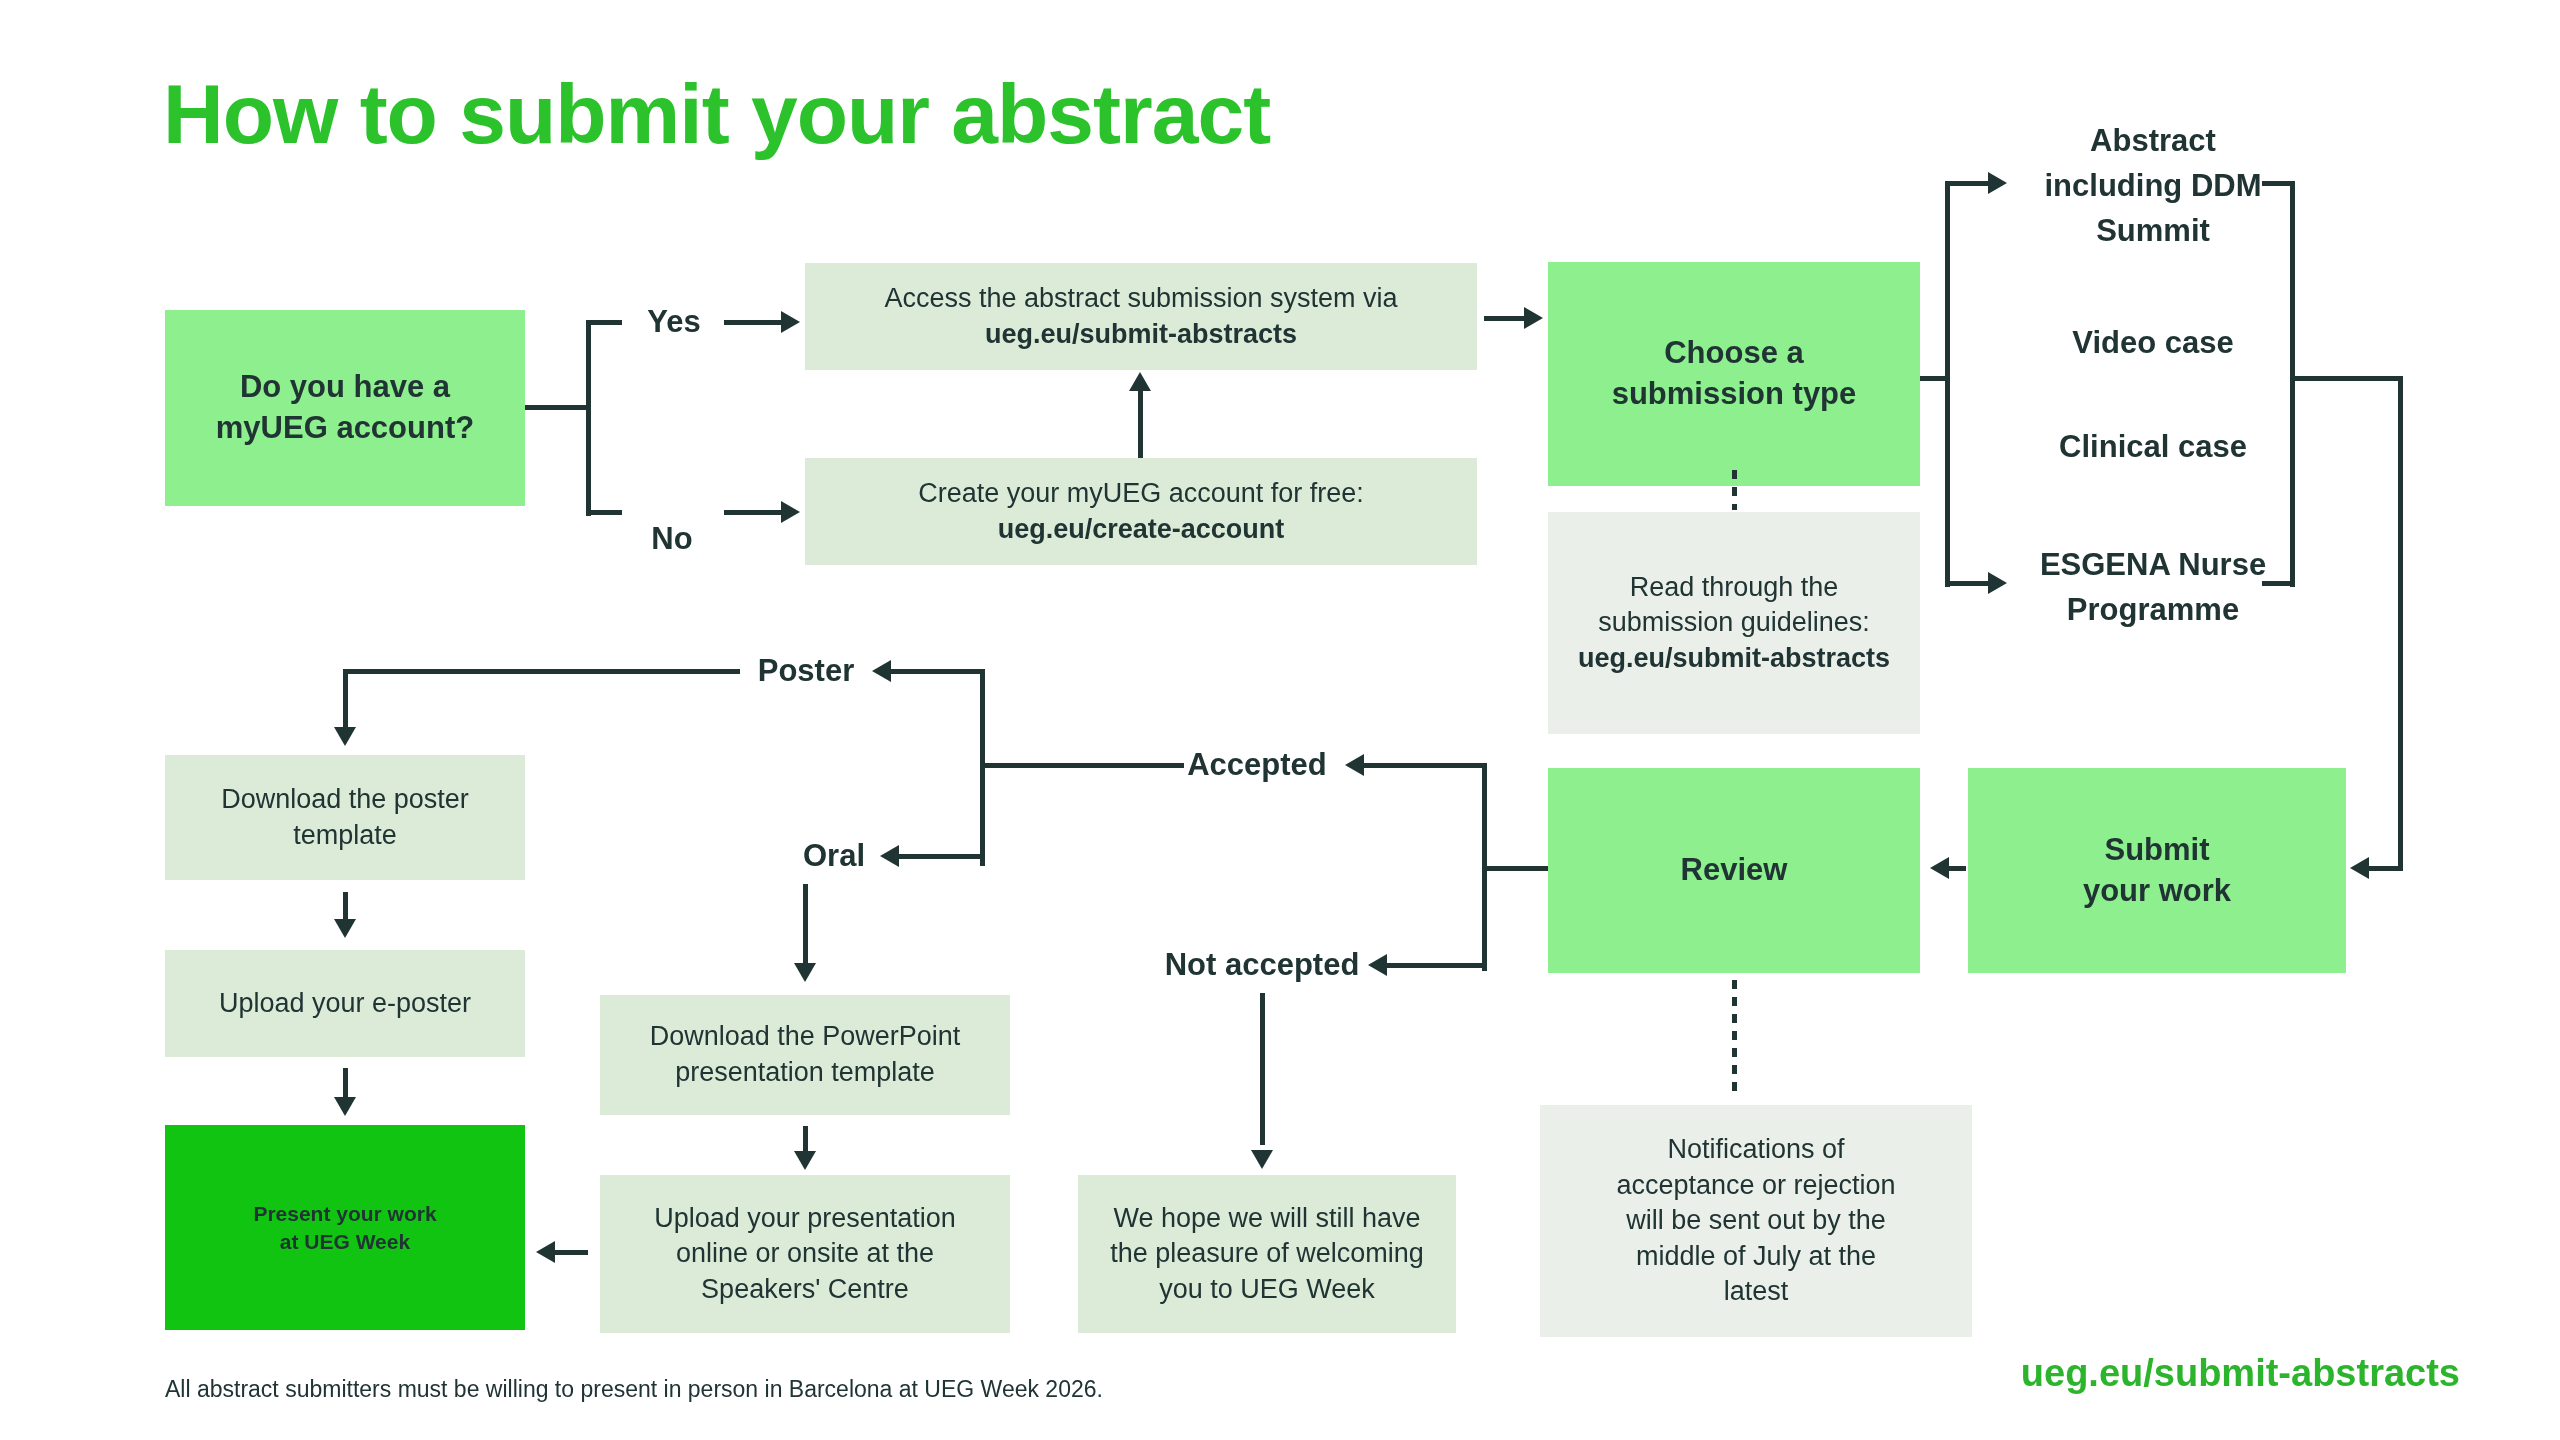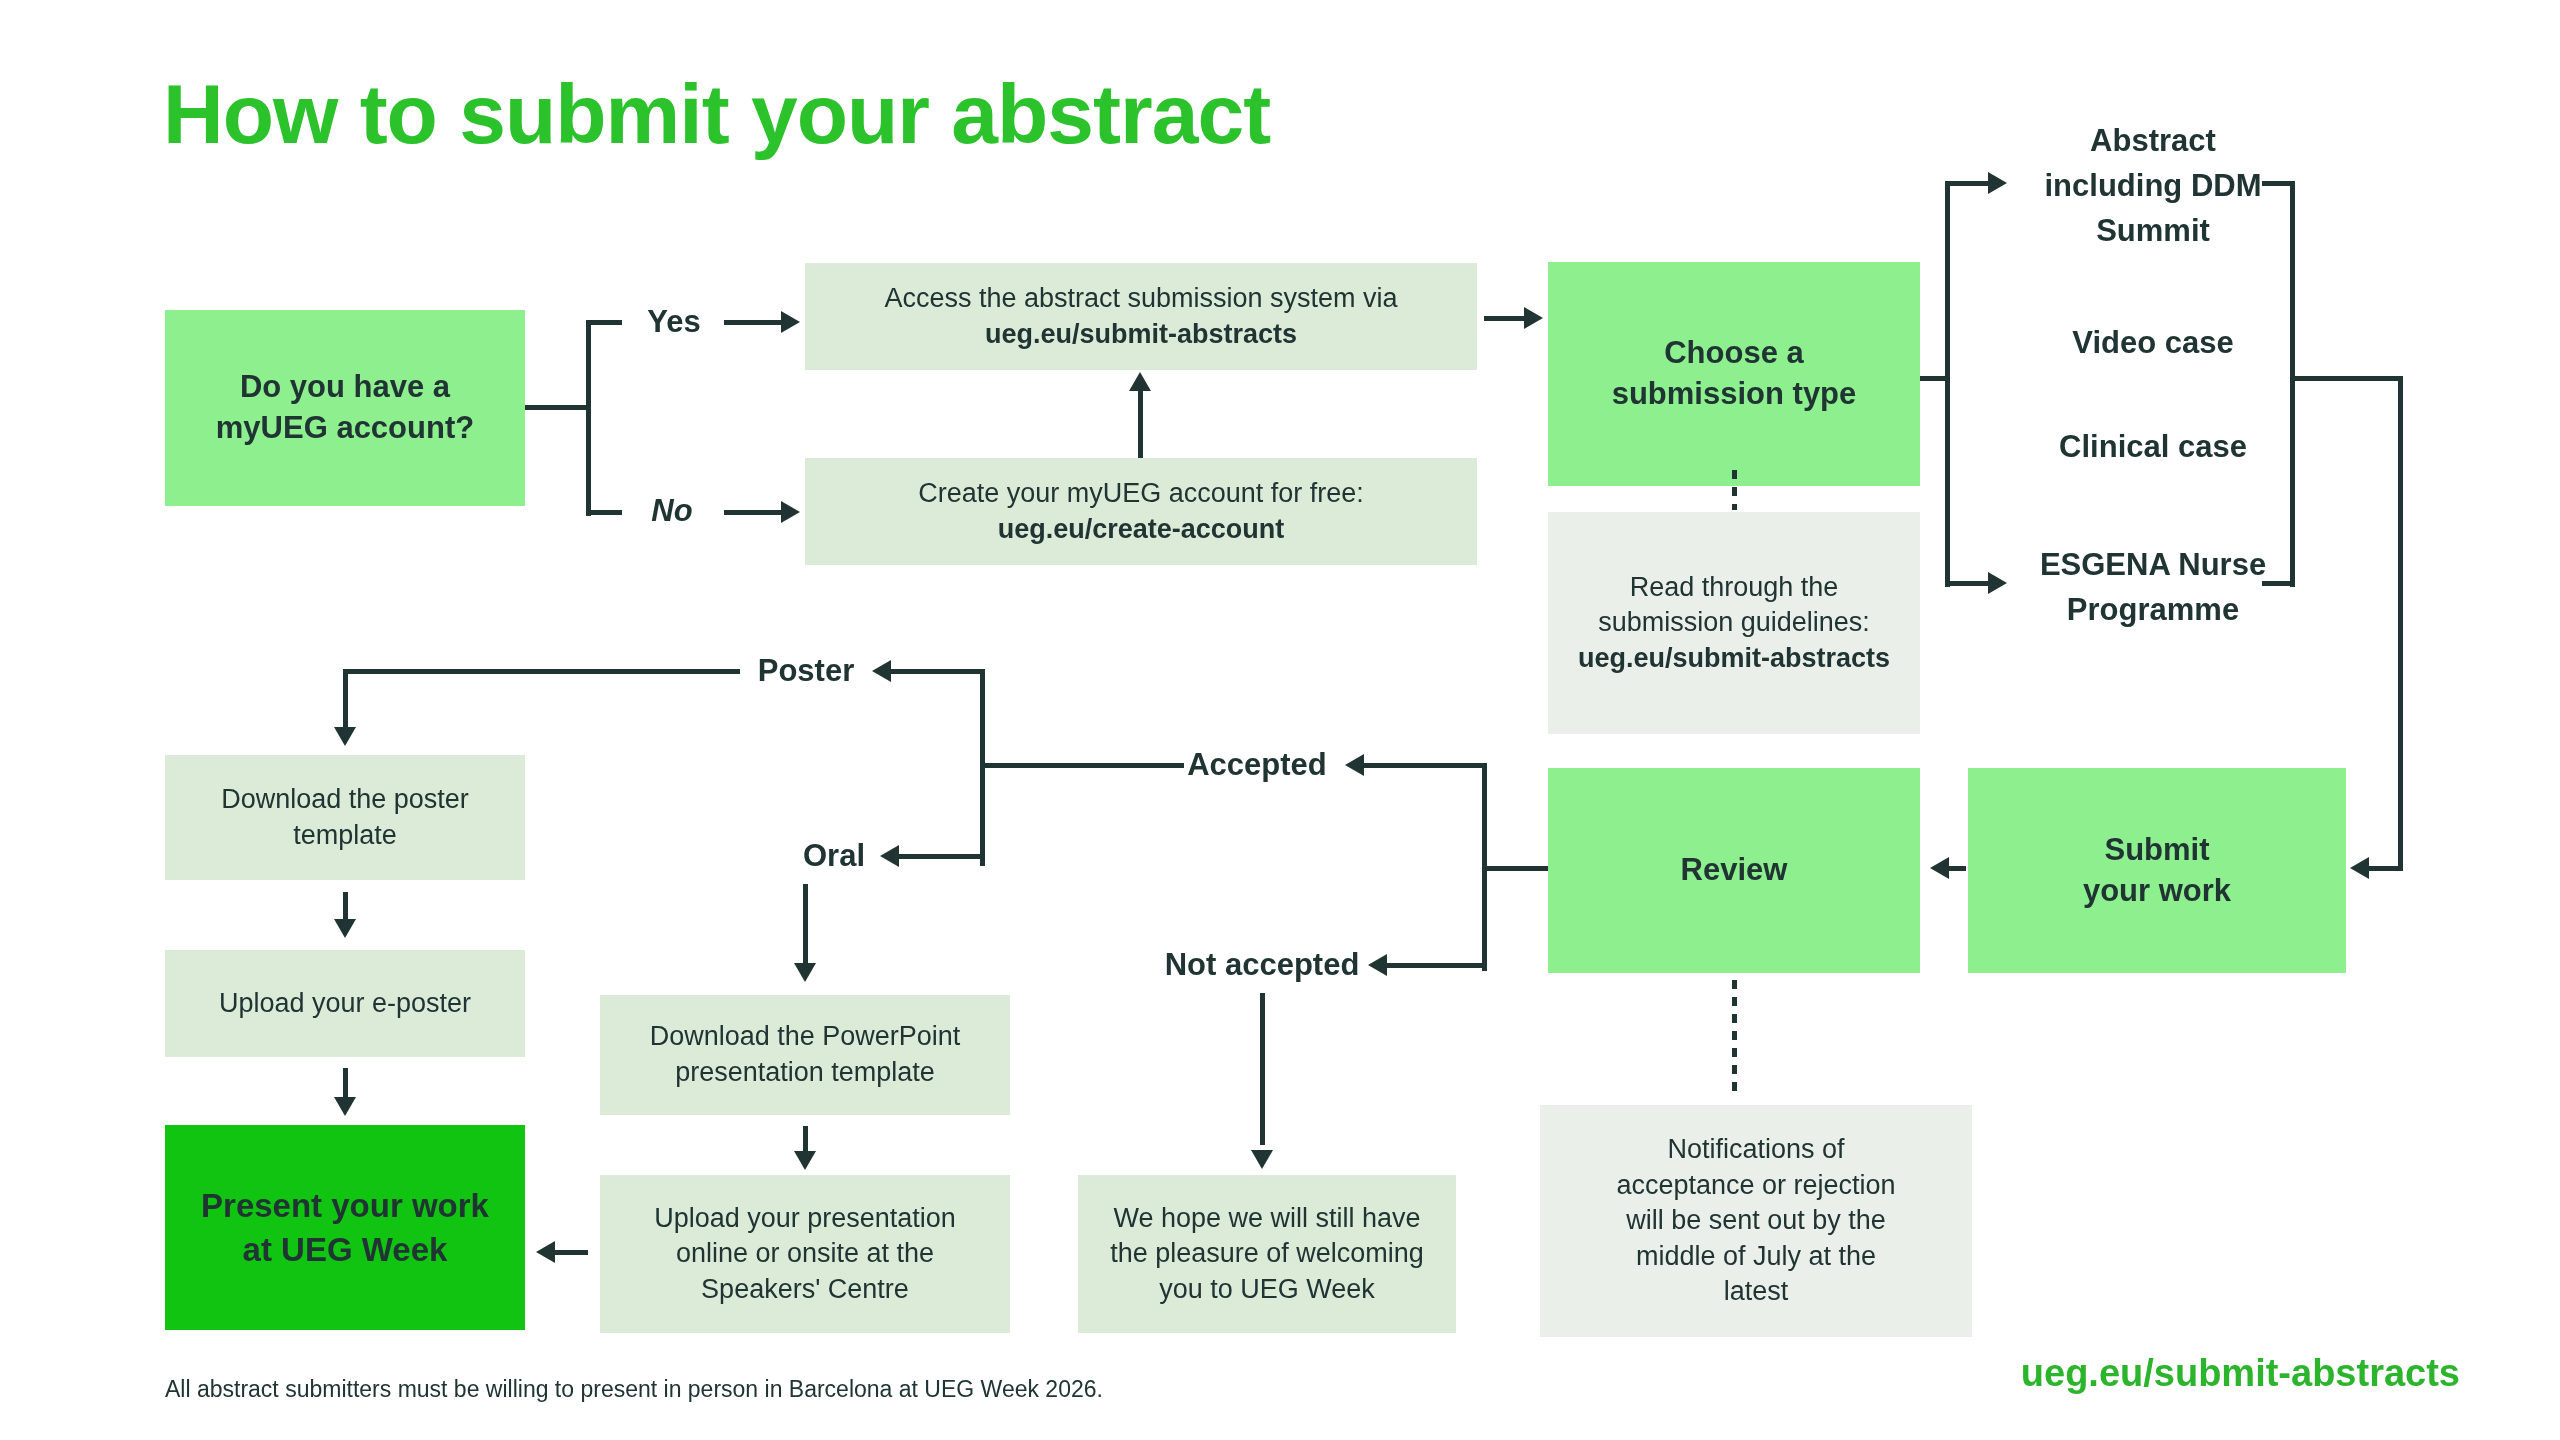--- a/index.html
+++ b/index.html
@@ -3,21 +3,21 @@
 <meta charset="utf-8">
 <style>
   html,body{margin:0;padding:0;background:#ffffff;}
   #canvas{position:relative;width:2560px;height:1440px;background:#ffffff;overflow:hidden;
           font-family:"Liberation Sans","DejaVu Sans",sans-serif;color:var(--ink,#203434);}
   .title{position:absolute;left:163px;top:66px;font-size:84px;font-weight:700;
          letter-spacing:-1px;color:var(--accent-green,#2cc22c);}
   .node{position:absolute;display:flex;flex-direction:column;align-items:center;justify-content:center;
         text-align:center;white-space:pre-line;font-size:27px;line-height:1.32;color:var(--ink,#203434);}
   .green{background:var(--box-green-medium,#8def8d);font-weight:700;font-size:31px;}
-  .bright{background:var(--box-green-bright,#12c412);font-weight:700;font-size:33px;}
+  .bright{background:var(--box-green-bright,#12c412);font-weight:700;font-size:21px;}
   .pale{background:var(--box-green-pale,#dcebd8);}
   .gray{background:var(--box-gray,#eaefe9);}
   .b{font-weight:700;}
   .type{position:absolute;transform:translate(-50%,-50%);font-weight:700;font-size:31px;line-height:1.45;
         text-align:center;white-space:pre-line;color:var(--ink,#203434);}
   .lbl{position:absolute;transform:translate(-50%,-50%);font-weight:700;font-size:31px;color:var(--ink,#203434);}
   .foot{position:absolute;left:165px;top:1376px;font-size:23px;color:var(--ink,#203434);}
   .siteurl{position:absolute;right:100px;top:1352px;font-size:38px;font-weight:700;color:var(--url-green,#2cb52c);}
   .hl{position:absolute;height:5px;background:var(--ink,#203434);display:block;}
   .vl{position:absolute;width:5px;background:var(--ink,#203434);display:block;}
@@ -69,21 +69,21 @@
   <div class="node green" style="left:1968px;top:768px;width:378px;height:205px;">Submit
 your work</div>
   <div class="node green" style="left:1548px;top:768px;width:372px;height:205px;">Review</div>
   <div class="node gray" style="left:1540px;top:1105px;width:432px;height:232px;">Notifications of
 acceptance or rejection
 will be sent out by the
 middle of July at the
 latest</div>
 
   <div class="lbl" style="left:674px;top:322px;">Yes</div>
-  <div class="lbl" style="left:672px;top:511px;font-style:italic;">No</div>
+  <div class="lbl" style="left:672px;top:539px;">No</div>
   <div class="lbl" style="left:806px;top:671px;">Poster</div>
   <div class="lbl" style="left:834px;top:856px;">Oral</div>
   <div class="lbl" style="left:1257px;top:765px;">Accepted</div>
   <div class="lbl" style="left:1262px;top:965px;">Not accepted</div>
 
   <div class="node pale" style="left:165px;top:950px;width:360px;height:107px;">Upload your e-poster</div>
   <div class="node pale" style="left:165px;top:755px;width:360px;height:125px;">Download the poster
 template</div>
   <div class="node bright" style="left:165px;top:1125px;width:360px;height:205px;">Present your work
 at UEG Week</div>

